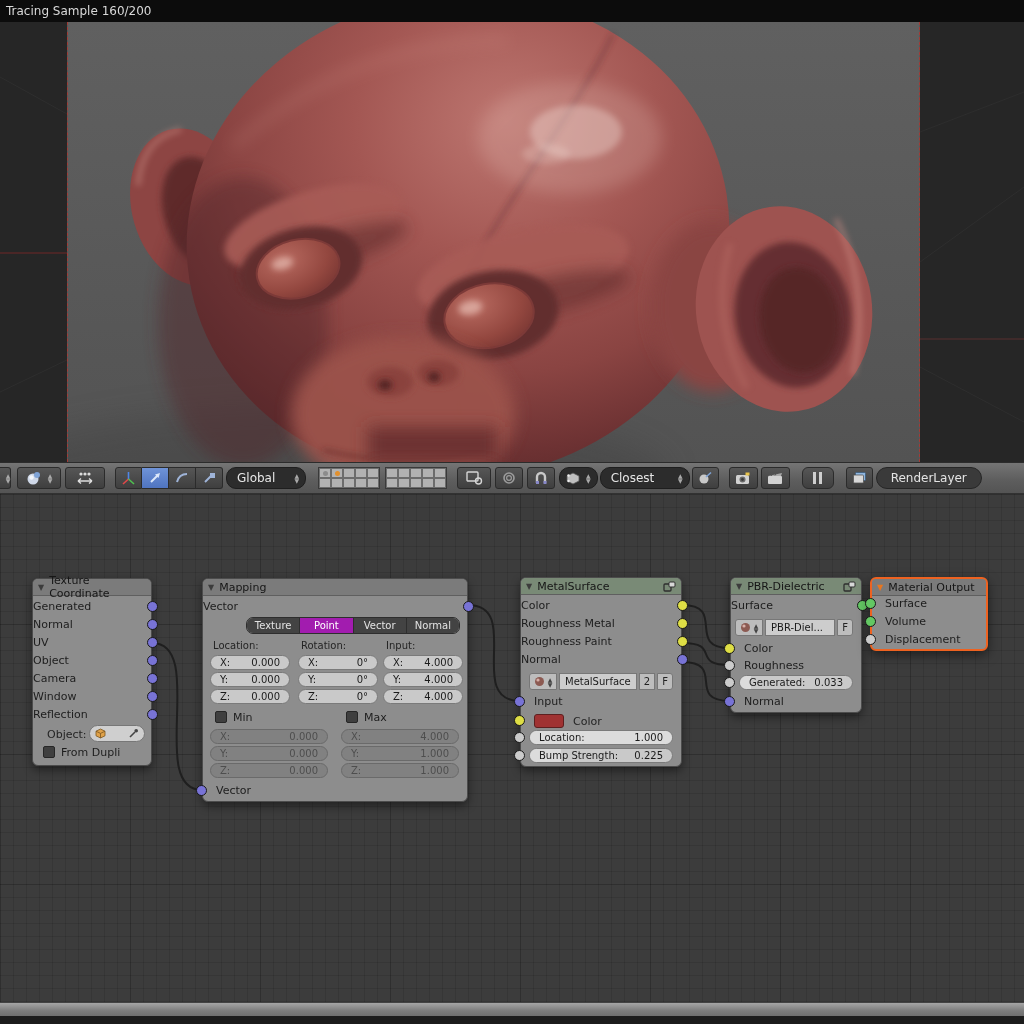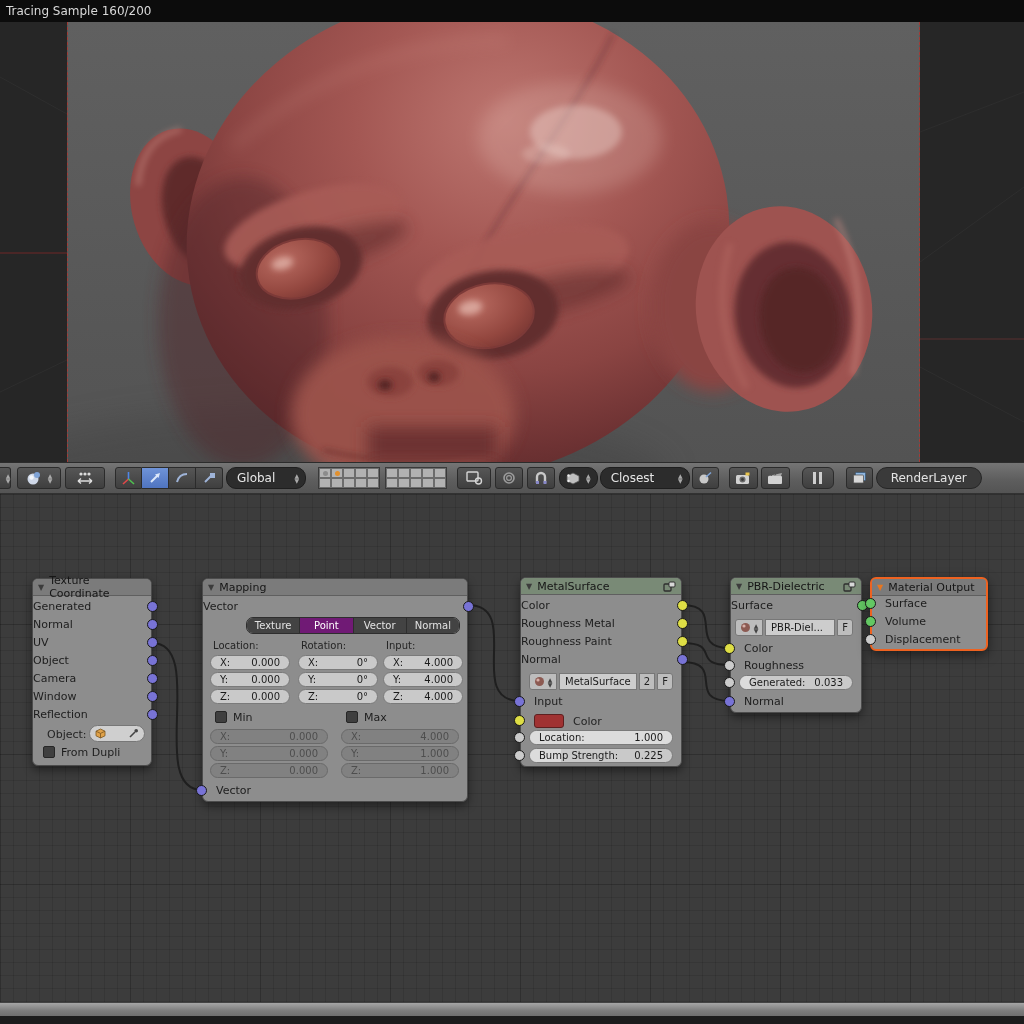--- a/index.html
+++ b/index.html
@@ -97,21 +97,21 @@
   .pill span { position:relative; z-index:1; }
   .pill.disabled { background:#818181; border-color:#6a6a6a; color:#4e4e4e; }
   .pill.ctr { justify-content:space-between; }
 
   .tabs { position:absolute; display:flex; height:17px; border:1px solid #2e2e2e;
     border-radius:7px; overflow:hidden;margin-left:36px; }
   .tab { flex:1; background:#434343; color:#e3e3e3; font-size:10px;
     display:flex; align-items:center; justify-content:center;
     border-left:1px solid #2e2e2e; }
   .tab:first-child { border-left:none; }
-  .tab.active { background:#701a75; color:#fff; }
+  .tab.active { background:#a21caf; color:#fff; }
 
   .chk { display:inline-block; width:12px; height:12px; background:#3f3f3f;
     border:1px solid #262626; border-radius:2px; vertical-align:-2px; margin-right:6px; }
   .collabel { position:absolute; font-size:10px; color:#242424; }
 
   .namerow { position:absolute; display:flex; gap:2px; height:17px; }
   .namerow .ibtn { width:28px; background:#bdbdbd; border:1px solid #777;
     border-radius:3px 0 0 3px; display:flex; align-items:center;
     justify-content:center; gap:1px; }
   .namerow .nfield { flex:1; background:#cdcdcd; border:1px solid #777;

